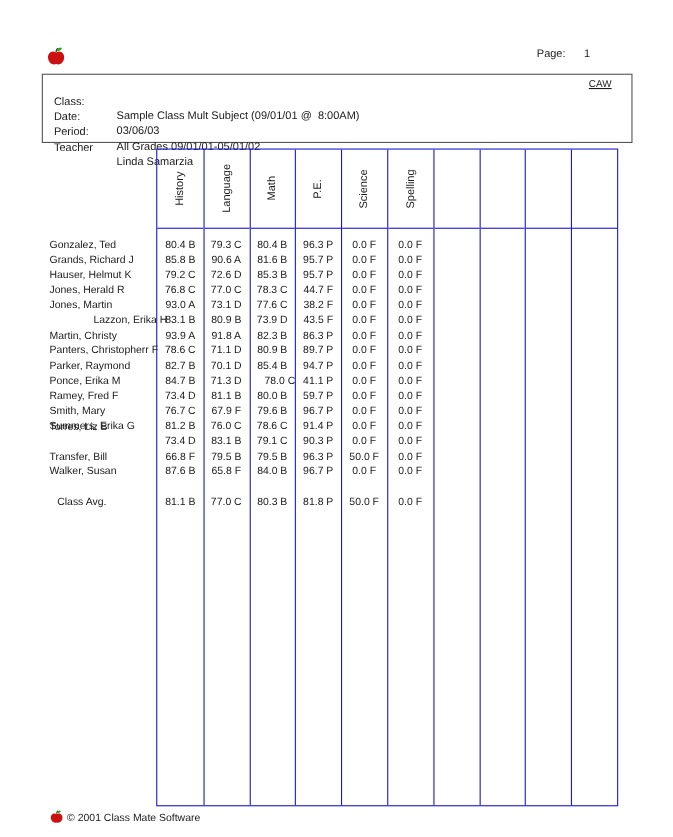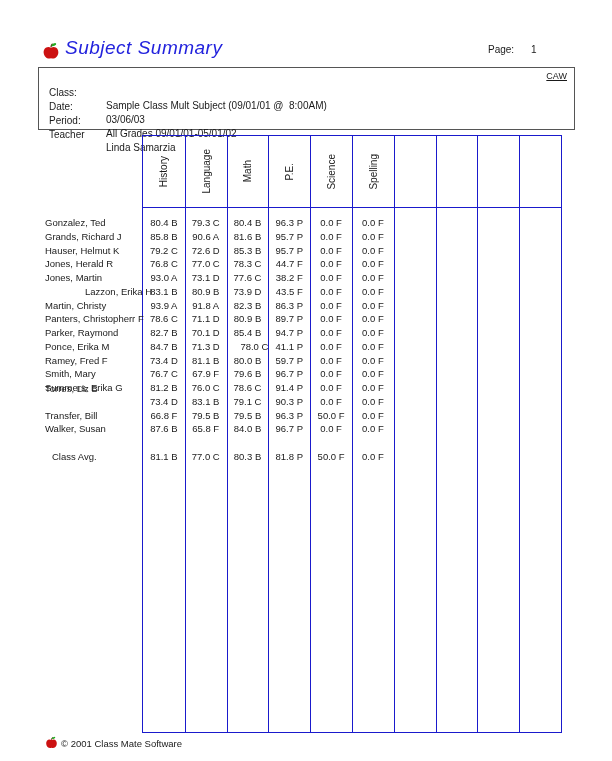--- a/index.html
+++ b/index.html
@@ -24,21 +24,21 @@
   .page-label{position:absolute;left:488px;top:44px;font-size:10px;}
   .page-number{position:absolute;left:531px;top:44px;font-size:10px;}
   
   .info-box{
     position:absolute;left:38px;top:67px;width:537px;height:63px;
     border:1px solid var(--border-gray);background:#fff;
   }
   .info-row{position:absolute;left:0;height:13px;font-size:10px;line-height:13px;white-space:pre;text-align:center;}
   .info-label{position:absolute;left:10px;white-space:pre;}
   .info-value{position:absolute;left:67px;white-space:pre;}
-  .report-code{position:absolute;right:7px;top:3px;font-size:9px;text-decoration:underline;}
+  .report-code{position:absolute;right:18px;top:3px;font-size:9px;text-decoration:underline;}
   
   .grid{
     position:absolute;left:142px;top:135px;width:420px;height:598px;
     border:1px solid var(--grid-blue);display:flex;background:transparent;
   }
   .col{width:41.8px;flex:none;height:100%;}
   .col + .col{border-left:1px solid var(--grid-blue);}
   .col-header{
     height:72px;border-bottom:1px solid var(--grid-blue);
     display:flex;align-items:center;justify-content:center;
@@ -59,21 +59,20 @@
 </head>
 <body>
 
 <div class="page">
 
   <svg class="apple-icon" viewBox="0 0 16 16">
     <path d="M8 4.6 C8 3.4 8.4 2.4 9.4 1.6" stroke="#553311" stroke-width="1.1" fill="none"></path>
     <ellipse cx="10.6" cy="2.4" rx="2.2" ry="1.1" fill="#22aa22" transform="rotate(-24 10.6 2.4)"></ellipse>
     <path d="M8 5 C4.2 3 1 6 1.5 9.8 C2 13.4 5 15.6 8 14.4 C11 15.6 14 13.4 14.5 9.8 C15 6 11.8 3 8 5 Z" fill="#cc1111"></path>
   </svg>
-  <div class="report-title">Subject Summary</div>
   <div class="page-label">Page:</div>
   <div class="page-number">1</div>
 
   <div class="info-box">
     <div class="info-row" style="top:5px">
       <span class="info-label">Class:</span>
       <span class="info-value">Sample Class Mult Subject (09/01/01 @  8:00AM)</span>
     </div>
     <div class="info-row" style="top:19px">
       <span class="info-label">Date:</span>

